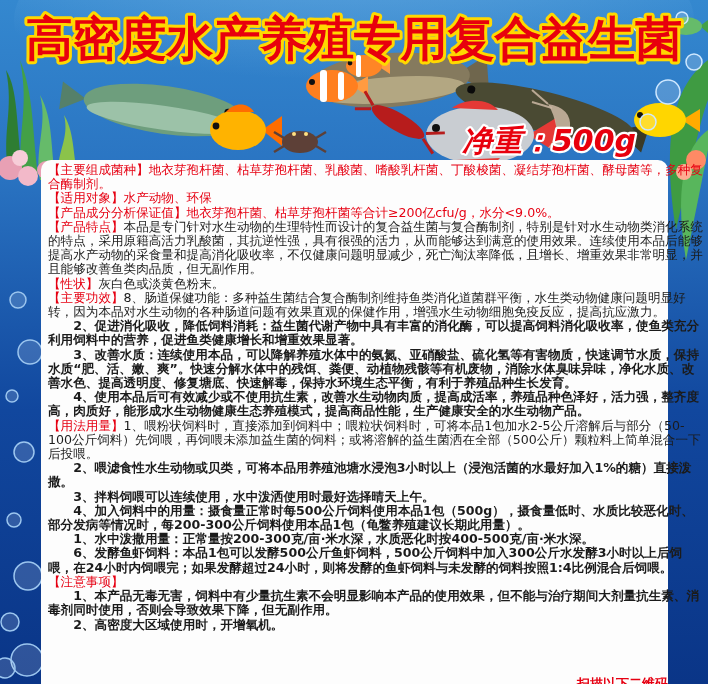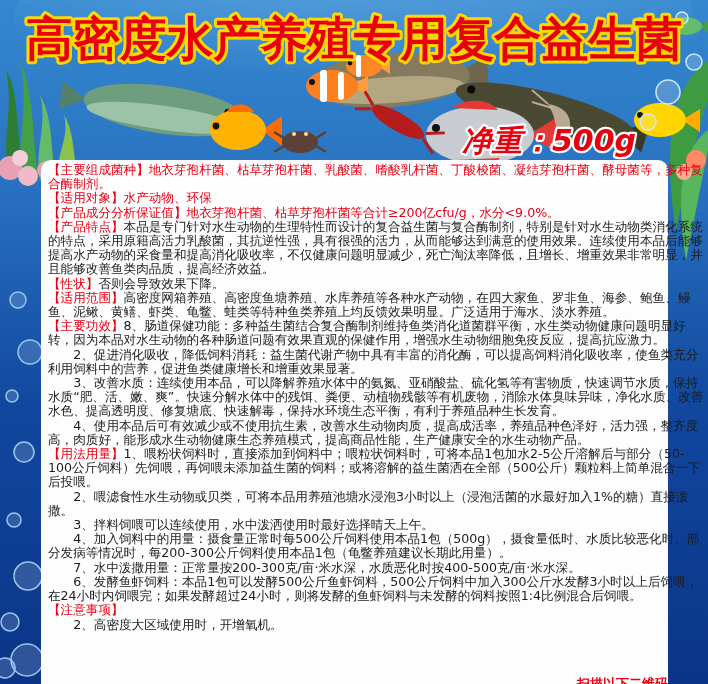--- a/index.html
+++ b/index.html
@@ -5,21 +5,21 @@
   html,body{margin:0;padding:0;}
   body{font-family:"DejaVu Sans",sans-serif;}
   #label{position:relative;width:708px;height:684px;overflow:hidden;background:#bef264;}
   #scene-svg{position:absolute;left:0;top:0;width:708px;height:684px;display:block;}
   #title-svg{position:absolute;left:0;top:5px;width:708px;height:66px;display:block;}
   #netweight-svg{position:absolute;right:34px;top:116px;width:250px;height:48px;display:block;}
   .panel{position:absolute;left:41px;top:160px;width:627px;height:648px;background:#fdfdfd;border-radius:10px;}
   .panel-text{position:absolute;left:7px;top:3px;width:658px;font-size:12.6px;line-height:14.2px;color:#1b1b1b;}
   .panel-text p{margin:0;padding:0;}
   .red{color:#e60012;}
-  .ind{text-indent:2em;}
+  .ind{text-indent:2em;font-weight:bold;}
   .qr-note{position:absolute;left:577px;top:675px;font-size:13px;font-weight:bold;color:#e60012;white-space:nowrap;}
 </style>
 </head>
 <body>
 
 <div id="label">
 
   <svg id="scene-svg" viewBox="0 0 708 684">
     <defs>
       <linearGradient id="water" x1="0" y1="0" x2="0" y2="1">
@@ -158,39 +158,39 @@
 
   <div class="panel">
     <div class="panel-text">
 
       <p><span class="red">【主要组成菌种】</span><span class="red">地衣芽孢杆菌、枯草芽孢杆菌、乳酸菌、嗜酸乳杆菌、丁酸梭菌、凝结芽孢杆菌、酵母菌等，多种复合酶制剂。</span></p>
 
       <p><span class="red">【适用对象】</span><span class="red">水产动物、环保</span></p>
 
       <p><span class="red">【产品成分分析保证值】</span><span class="red">地衣芽孢杆菌、枯草芽孢杆菌等合计≥200亿cfu/g，水分&lt;9.0%。</span></p>
 
-      <p><span class="red">【产品特点】</span><span>本品是专门针对水生动物的生理特性而设计的复合益生菌与复合酶制剂，特别是针对水生动物类消化系统的特点，采用原籍高活力乳酸菌，其抗逆性强，具有很强的活力，从而能够达到满意的使用效果。连续使用本品后能够提高水产动物的采食量和提高消化吸收率，不仅健康问题明显减少，死亡淘汰率降低，且增长、增重效果非常明显，并且能够改善鱼类肉品质，提高经济效益。</span></p>
+      <p><span class="red">【产品特点】</span><span>本品是专门针对水生动物的生理特性而设计的复合益生菌与复合酶制剂，特别是针对水生动物类消化系统的特点，采用原籍高活力乳酸菌，其抗逆性强，具有很强的活力，从而能够达到满意的使用效果。连续使用本品后能够提高水产动物的采食量和提高消化吸收率，不仅健康问题明显减少，死亡淘汰率降低，且增长、增重效果非常明显，并且能够改善鱼类肉品质，但无副作用。</span></p>
 
-      <p><span class="red">【性状】</span><span>否则会导致效果下降。</span></p>
+      <p><span class="red">【性状】</span><span>灰白色或淡黄色粉末。</span></p>
 
-      <p><span class="red">【适用范围】</span><span>高密度网箱养殖、高密度鱼塘养殖、水库养殖等各种水产动物，在四大家鱼、罗非鱼、海参、鲍鱼、鳗鱼、泥鳅、黄鳝、虾类、龟鳖、蛙类等特种鱼类养殖上均反馈效果明显。广泛适用于海水、淡水养殖。</span></p>
 
       <p><span class="red">【主要功效】</span><span>8、肠道保健功能：多种益生菌结合复合酶制剂维持鱼类消化道菌群平衡，水生类动物健康问题明显好转，因为本品对水生动物的各种肠道问题有效果直观的保健作用，增强水生动物细胞免疫反应，提高抗应激力。</span></p>
       <p class="ind">2、促进消化吸收，降低饲料消耗：益生菌代谢产物中具有丰富的消化酶，可以提高饲料消化吸收率，使鱼类充分利用饲料中的营养，促进鱼类健康增长和增重效果显著。</p>
       <p class="ind">3、改善水质：连续使用本品，可以降解养殖水体中的氨氮、亚硝酸盐、硫化氢等有害物质，快速调节水质，保持水质“肥、活、嫩、爽”。快速分解水体中的残饵、粪便、动植物残骸等有机废物，消除水体臭味异味，净化水质、改善水色、提高透明度、修复塘底、快速解毒，保持水环境生态平衡，有利于养殖品种生长发育。</p>
       <p class="ind">4、使用本品后可有效减少或不使用抗生素，改善水生动物肉质，提高成活率，养殖品种色泽好，活力强，整齐度高，肉质好，能形成水生动物健康生态养殖模式，提高商品性能，生产健康安全的水生动物产品。</p>
 
       <p><span class="red">【用法用量】</span><span>1、喂粉状饲料时，直接添加到饲料中；喂粒状饲料时，可将本品1包加水2-5公斤溶解后与部分（50-100公斤饲料）先饲喂，再饲喂未添加益生菌的饲料；或将溶解的益生菌洒在全部（500公斤）颗粒料上简单混合一下后投喂。</span></p>
       <p class="ind">2、喂滤食性水生动物或贝类，可将本品用养殖池塘水浸泡3小时以上（浸泡活菌的水最好加入1%的糖）直接泼撒。</p>
       <p class="ind">3、拌料饲喂可以连续使用，水中泼洒使用时最好选择晴天上午。</p>
       <p class="ind">4、加入饲料中的用量：摄食量正常时每500公斤饲料使用本品1包（500g），摄食量低时、水质比较恶化时、部分发病等情况时，每200-300公斤饲料使用本品1包（龟鳖养殖建议长期此用量）。</p>
-      <p class="ind">7、水中泼撒用量：正常量按200-300克/亩·米水深，水质恶化时按400-500克/亩·米水深。</p>
+      <p class="ind">1、水中泼撒用量：正常量按200-300克/亩·米水深，水质恶化时按400-500克/亩·米水深。</p>
       <p class="ind">6、发酵鱼虾饲料：本品1包可以发酵500公斤鱼虾饲料，500公斤饲料中加入300公斤水发酵3小时以上后饲喂，在24小时内饲喂完；如果发酵超过24小时，则将发酵的鱼虾饲料与未发酵的饲料按照1:4比例混合后饲喂。</p>
 
       <p class="red">【注意事项】</p>
+      <p class="ind">1、本产品无毒无害，饲料中有少量抗生素不会明显影响本产品的使用效果，但不能与治疗期间大剂量抗生素、消毒剂同时使用，否则会导致效果下降，但无副作用。</p>
       <p class="ind">2、高密度大区域使用时，开增氧机。</p>
 
     </div>
   </div>
 
   <div class="qr-note">扫描以下二维码</div>
 
 </div>
 
 </body></html>

